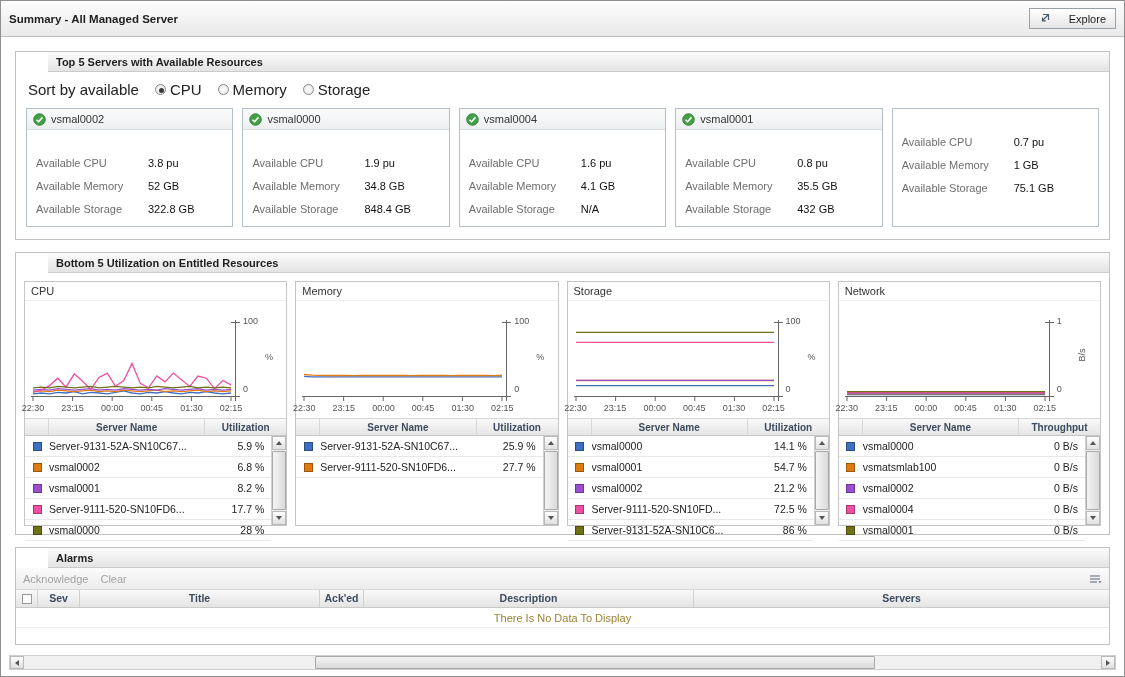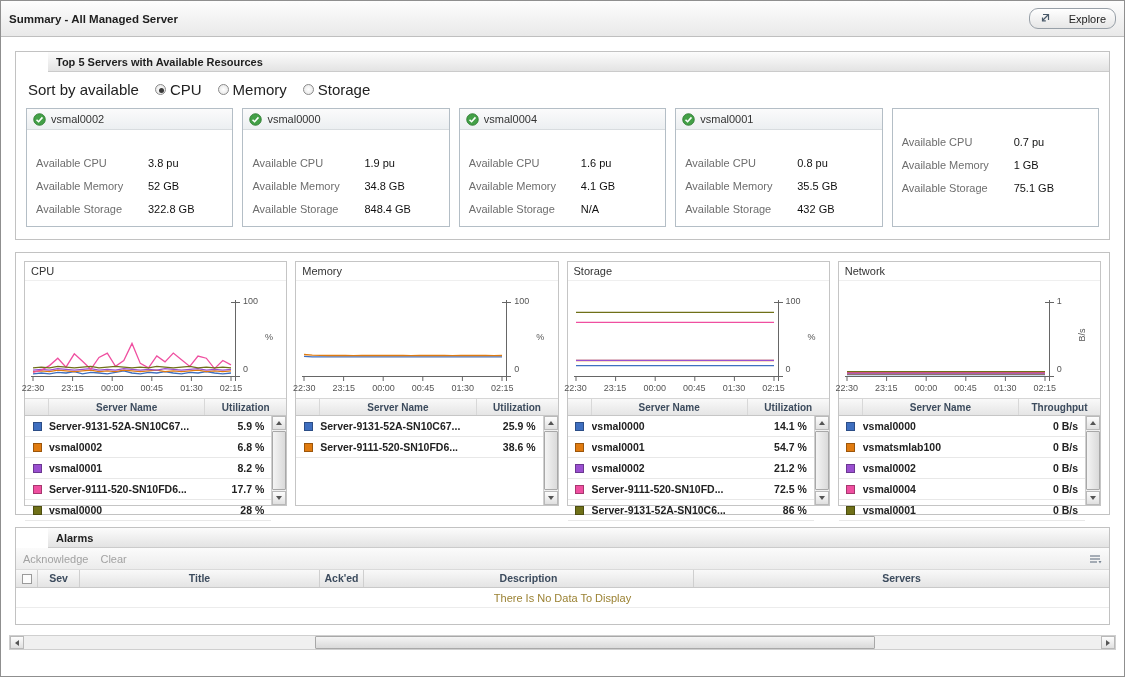--- a/index.html
+++ b/index.html
@@ -5,21 +5,21 @@
   html,body{margin:0;padding:0;background:#fff;}
   *{box-sizing:border-box;}
   .window{width:1125px;height:677px;border:1px solid #8f8f8f;background:#fff;position:relative;overflow:hidden;
           font-family:"Liberation Sans","DejaVu Sans",sans-serif;color:#222;}
   
   .titlebar{height:36px;display:flex;align-items:center;padding:0 8px;
             background:linear-gradient(#fdfdfd,#e9e9e9);border-bottom:1px solid #bfbfbf;}
   .win-title{font-weight:bold;font-size:11.5px;color:#1e1e1e;}
   .explore-btn{margin-left:auto;display:inline-flex;align-items:center;gap:19px;height:21px;padding:0 9px;
                font-size:11px;color:#222;background:linear-gradient(#ffffff,#e6e6e6);
-               border:1px solid #98a0a8;border-radius:9px;cursor:pointer;
+               border:1px solid #98a0a8;border-radius:0;cursor:pointer;
                font-family:"Liberation Sans","DejaVu Sans",sans-serif;}
   
   .content{padding-top:14px;}
   .panel{border:1px solid #c2c2c2;margin:0 14px 12px;background:#fff;}
   .panel-header{height:20px;line-height:20px;padding-left:8px;font-size:11px;font-weight:bold;color:#1e1e1e;
                 background:linear-gradient(#fcfcfc,#e3e3e3);border-bottom:1px solid #cbcbcb;margin-left:32px;}
   
   .sort-row{display:flex;align-items:flex-start;padding:9px 12px 5px;font-size:15px;color:#222;}
   .radio-opt{display:inline-flex;align-items:center;gap:4px;margin-left:16px;cursor:pointer;}
   .radio{width:11px;height:11px;border-radius:50%;border:1px solid #8a8a8a;background:radial-gradient(#fff,#e2e2e2);
@@ -47,21 +47,21 @@
   .y-unit{position:absolute;left:240px;top:40px;font-size:9px;color:#555;}
   .y-unit.rot{transform:rotate(-90deg);transform-origin:center;left:236px;top:38px;}
   .x-labels{position:absolute;left:0;top:91px;height:12px;width:100%;}
   .x-tick{position:absolute;width:30px;text-align:center;font-size:9px;color:#555;}
   .util-thead{display:flex;height:18px;line-height:17px;background:linear-gradient(#f9f9f9,#e5e5e5);
               border-top:1px solid #d6d6d6;border-bottom:1px solid #c6c6c6;
               font-size:10px;font-weight:bold;color:#3c4b5d;text-align:center;}
   .th-sw{width:24px;border-right:1px solid #d8d8d8;flex:none;}
   .th-name{flex:1;border-right:1px solid #d8d8d8;overflow:hidden;}
   .th-val{width:81px;flex:none;overflow:hidden;}
-  .util-rows-wrap{display:flex;height:89px;font-weight:bold;}
+  .util-rows-wrap{display:flex;height:89px;}
   .util-rows{flex:1;min-width:0;}
   .util-row-item{display:flex;height:21px;line-height:20px;border-bottom:1px solid #e8e8e8;
                  font-size:10.5px;color:#222;cursor:pointer;}
   .cell-sw{width:24px;flex:none;display:flex;align-items:center;justify-content:center;}
   .swatch{width:9px;height:9px;border:1px solid rgba(0,0,0,.3);display:inline-block;}
   .cell-name{flex:1;overflow:hidden;white-space:nowrap;}
   .cell-val{width:66px;flex:none;text-align:right;padding-right:7px;}
   
   .vscroll{width:15px;flex:none;border-left:1px solid #d0d0d0;background:#f3f3f3;display:flex;flex-direction:column;}
   .sb-btn{height:14px;flex:none;background:linear-gradient(#fdfdfd,#e0e0e0);border:1px solid #b9b9b9;
@@ -243,20 +243,21 @@
                   <span class="card-lbl">Available Storage</span>
                   <span class="card-val">75.1 GB</span>
                 </div>
               </div>
             </div>
           </div>
       </div>
     </section>
 
     <section class="panel">
+      <div class="panel-header">Bottom 5 Utilization on Entitled Resources</div>
       <div class="util-row-outer" id="util-panels">
           <div class="util-panel">
             <div class="util-title">CPU</div>
             <div class="chart-wrap">
               <svg class="chart-svg" width="212" height="86">
                 <line x1="0" y1="78.5" x2="209" y2="78.5" stroke="#666" stroke-width="1"></line>
                 <line x1="204.5" y1="2" x2="204.5" y2="83" stroke="#666" stroke-width="1"></line>
                 <line x1="200" y1="4.5" x2="209" y2="4.5" stroke="#666" stroke-width="1"></line>
                 <line x1="2.0" y1="78.5" x2="2.0" y2="83" stroke="#666" stroke-width="1"></line>
                 <line x1="41.6" y1="78.5" x2="41.6" y2="83" stroke="#666" stroke-width="1"></line>
@@ -378,21 +379,21 @@
                     <span class="swatch" style="background: rgb(63, 111, 192);"></span>
                   </div>
                   <div class="cell-name">Server-9131-52A-SN10C67...</div>
                   <div class="cell-val">25.9 %</div>
                 </div>
                 <div class="util-row-item">
                   <div class="cell-sw">
                     <span class="swatch" style="background: rgb(224, 123, 16);"></span>
                   </div>
                   <div class="cell-name">Server-9111-520-SN10FD6...</div>
-                  <div class="cell-val">38.6 %</div>
+                  <div class="cell-val">27.7 %</div>
                 </div>
               </div>
               <div class="vscroll">
                 <div class="sb-btn">
                   <span class="tri-up"></span>
                 </div>
                 <div class="sb-track">
                   <div class="sb-thumb"></div>
                 </div>
                 <div class="sb-btn">

